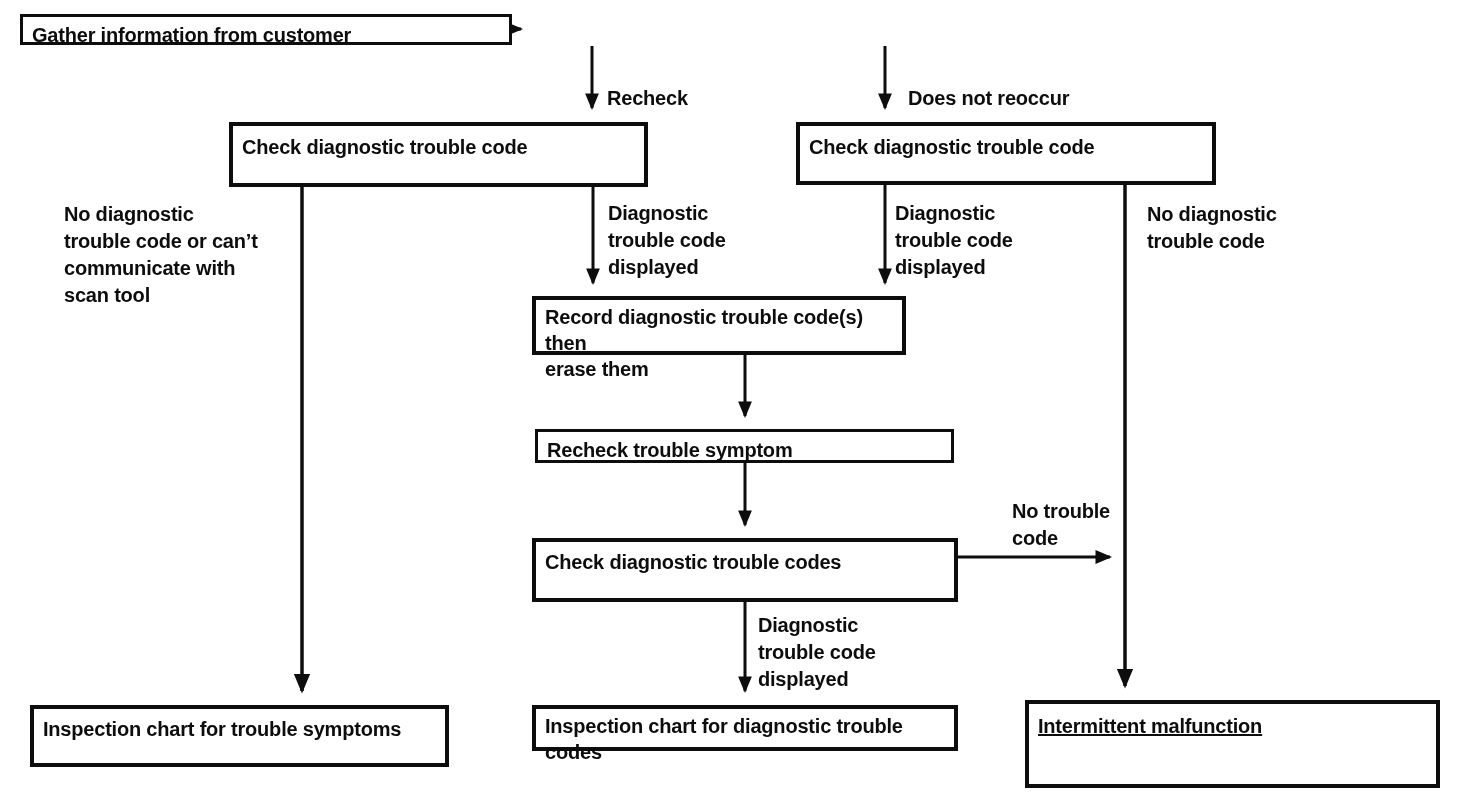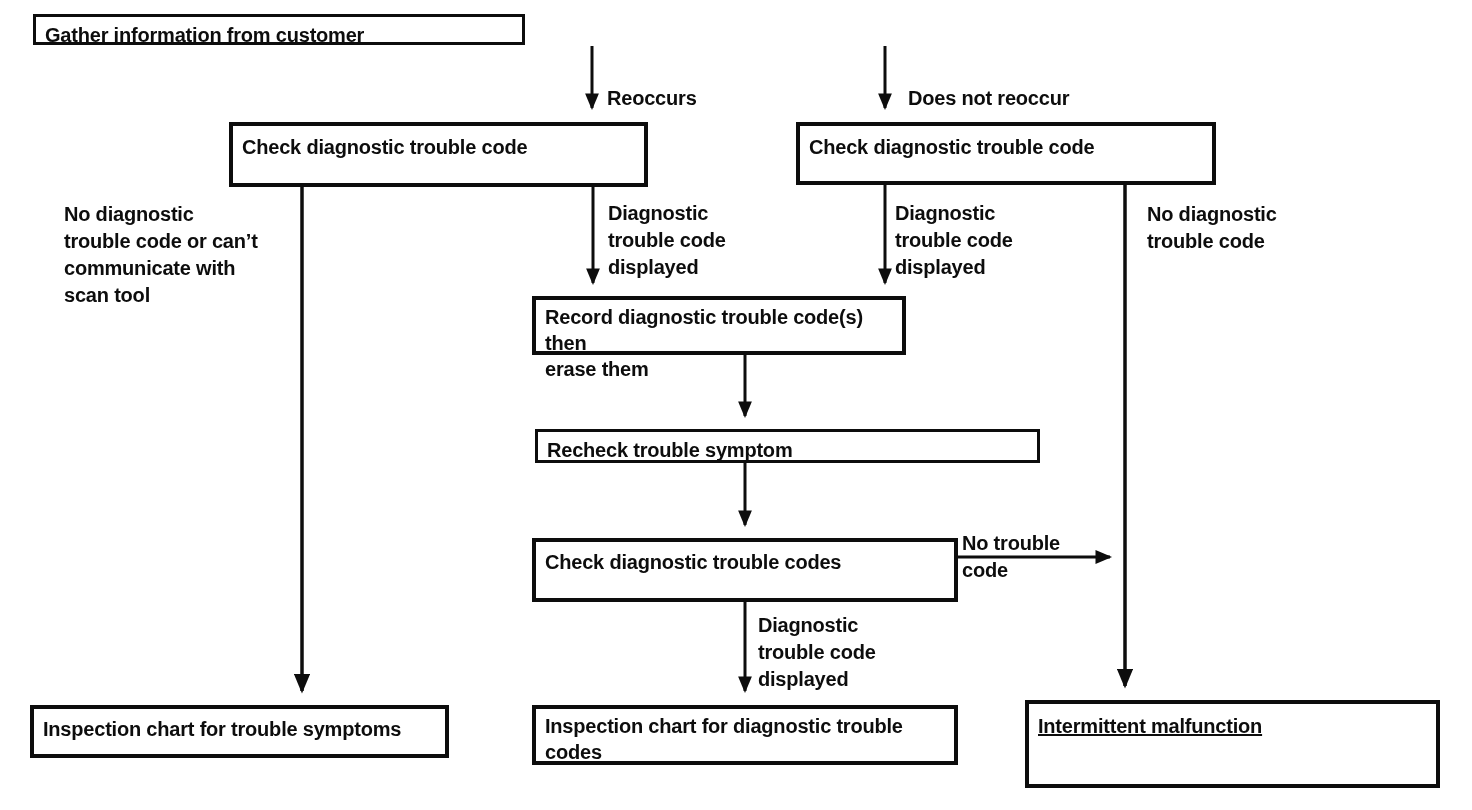--- a/index.html
+++ b/index.html
@@ -39,61 +39,61 @@
     <line class="heavy" x1="302" y1="187" x2="302" y2="691" marker-end="url(#ah)"></line>
     <line x1="593" y1="187" x2="593" y2="283" marker-end="url(#ah)"></line>
     <line x1="885" y1="185" x2="885" y2="283" marker-end="url(#ah)"></line>
     <line class="heavy" x1="1125" y1="185" x2="1125" y2="686" marker-end="url(#ah)"></line>
     <line x1="745" y1="355" x2="745" y2="416" marker-end="url(#ah)"></line>
     <line x1="745" y1="463" x2="745" y2="525" marker-end="url(#ah)"></line>
     <line x1="957" y1="557" x2="1110" y2="557" marker-end="url(#ah)"></line>
     <line x1="745" y1="600" x2="745" y2="691" marker-end="url(#ah)"></line>
   </svg>
 
-  <div class="node thin" style="left:33px;top:14px;width:492px;height:31px;">Gather information from customer</div>
+  <div class="node thin" style="left:20px;top:14px;width:492px;height:31px;">Gather information from customer</div>
 
 
   <div class="node" style="left:229px;top:122px;width:419px;height:65px;padding-top:8px;">Check diagnostic trouble code</div>
 
   <div class="node" style="left:796px;top:122px;width:420px;height:63px;padding-top:8px;">Check diagnostic trouble code</div>
 
   <div class="node" style="left:532px;top:296px;width:374px;height:59px;padding-top:4px;">Record diagnostic trouble code(s) then
 erase them</div>
 
-  <div class="node thin" style="left:535px;top:429px;width:505px;height:34px;">Recheck trouble symptom</div>
+  <div class="node thin" style="left:535px;top:429px;width:419px;height:34px;">Recheck trouble symptom</div>
 
   <div class="node" style="left:532px;top:538px;width:426px;height:64px;padding-top:7px;">Check diagnostic trouble codes</div>
 
-  <div class="node" style="left:30px;top:705px;width:419px;height:53px;padding-top:7px;">Inspection chart for trouble symptoms</div>
+  <div class="node" style="left:30px;top:705px;width:419px;height:62px;padding-top:7px;">Inspection chart for trouble symptoms</div>
 
-  <div class="node" style="left:532px;top:705px;width:426px;height:60px;padding-top:4px;">Inspection chart for diagnostic trouble
+  <div class="node" style="left:532px;top:705px;width:426px;height:46px;padding-top:4px;">Inspection chart for diagnostic trouble
 codes</div>
 
   <div class="node" style="left:1025px;top:700px;width:415px;height:88px;padding-top:9px;text-decoration:underline;">Intermittent malfunction</div>
 
-  <div class="lbl" style="left:607px;top:85px;">Reoccurs</div>
+  <div class="lbl" style="left:607px;top:85px;">Recheck</div>
 
   <div class="lbl" style="left:908px;top:85px;">Does not reoccur</div>
 
   <div class="lbl" style="left:64px;top:201px;">No diagnostic
 trouble code or can’t
 communicate with
 scan tool</div>
 
   <div class="lbl" style="left:608px;top:200px;">Diagnostic
 trouble code
 displayed</div>
 
   <div class="lbl" style="left:895px;top:200px;">Diagnostic
 trouble code
 displayed</div>
 
   <div class="lbl" style="left:1147px;top:201px;">No diagnostic
 trouble code</div>
 
-  <div class="lbl" style="left:962px;top:498px;margin-top:32px;">No trouble
+  <div class="lbl" style="left:1012px;top:498px;">No trouble
 code</div>
 
   <div class="lbl" style="left:758px;top:612px;">Diagnostic
 trouble code
 displayed</div>
 
 </div>
 
 </body></html>

